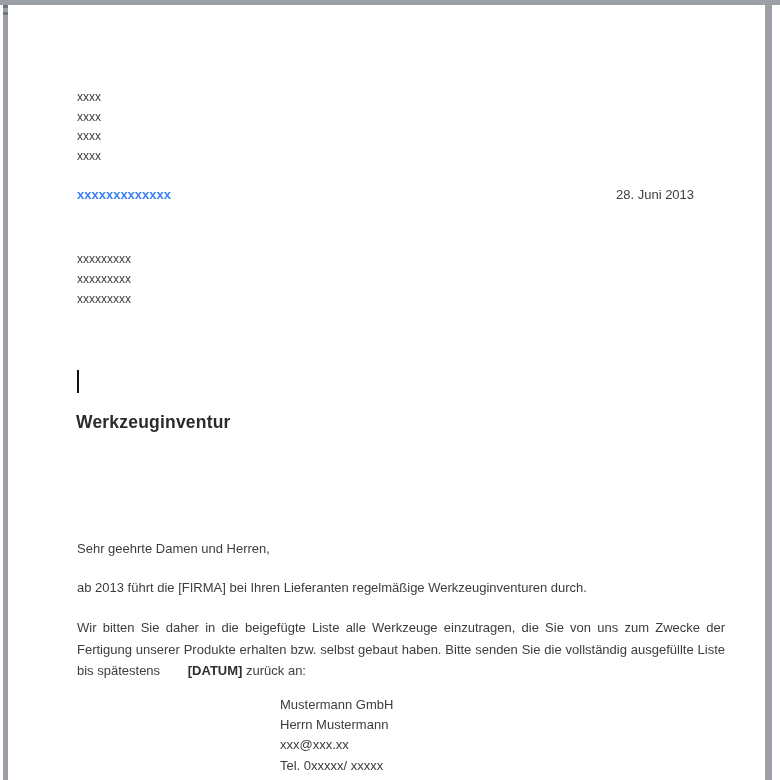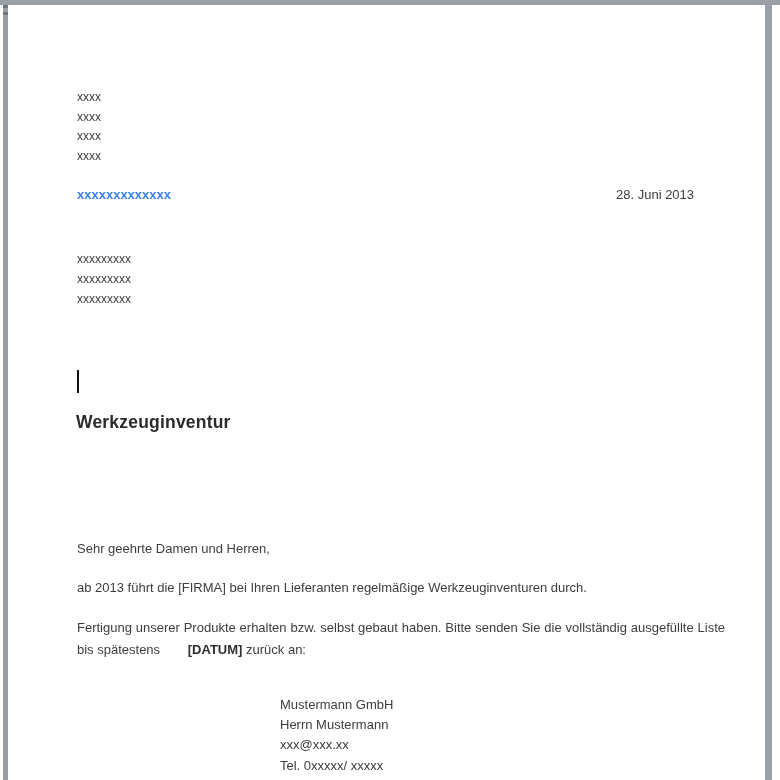--- a/index.html
+++ b/index.html
@@ -94,20 +94,21 @@
 
   <div class="abs text-caret"></div>
 
   <div class="abs body-text salutation-line">Sehr geehrte Damen und Herren,</div>
 
   <div class="abs subject-line">Werkzeuginventur</div>
 
   <div class="abs body-text intro-paragraph">ab 2013 führt die [FIRMA] bei Ihren Lieferanten regelmäßige Werkzeuginventuren durch.</div>
 
   <div class="abs body-text request-paragraph">
+    <div class="jline">Wir bitten Sie daher in die beigefügte Liste alle Werkzeuge einzutragen, die Sie von uns zum Zwecke der</div>
     <div class="jline">Fertigung unserer Produkte erhalten bzw. selbst gebaut haben. Bitte senden Sie die vollständig ausgefüllte Liste</div>
     <div class="lline"><span>bis spätestens</span> <b>[DATUM]</b> <span>zurück an:</span></div>
   </div>
 
   <div class="abs contact-block">
     <div>Mustermann GmbH</div>
     <div>Herrn Mustermann</div>
     <div>xxx@xxx.xx</div>
     <div>Tel. 0xxxxx/ xxxxx</div>
   </div>

